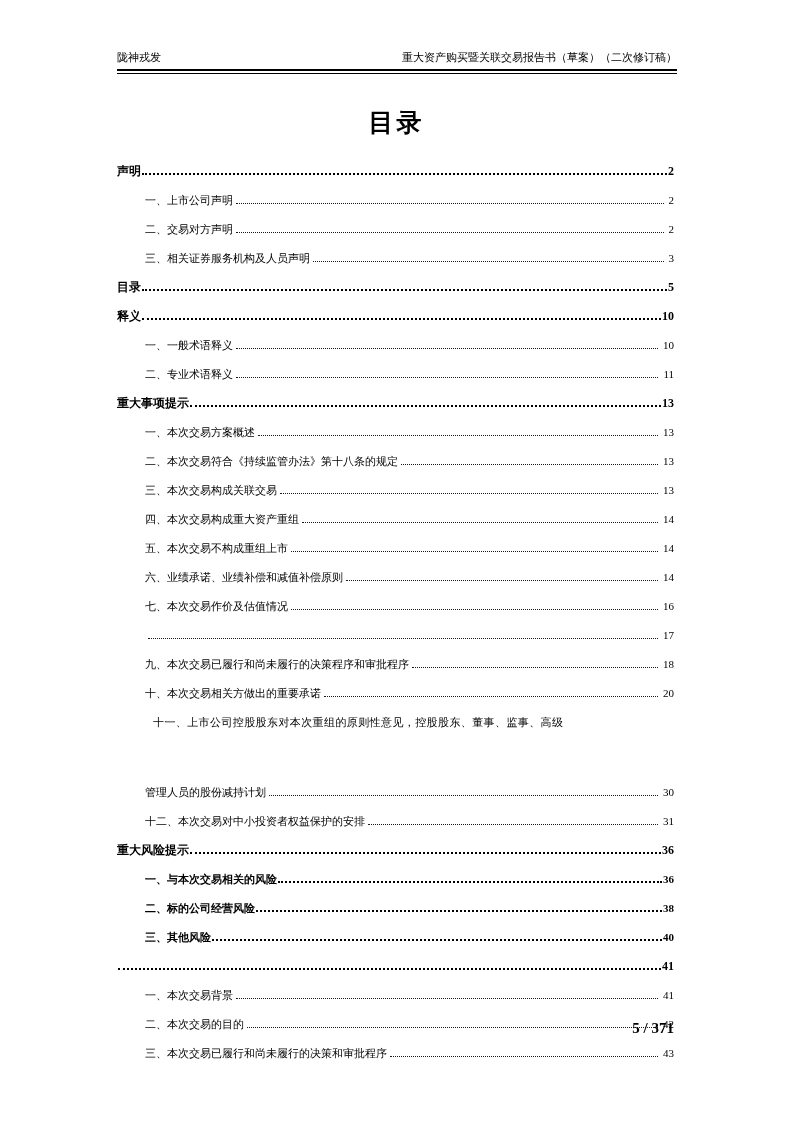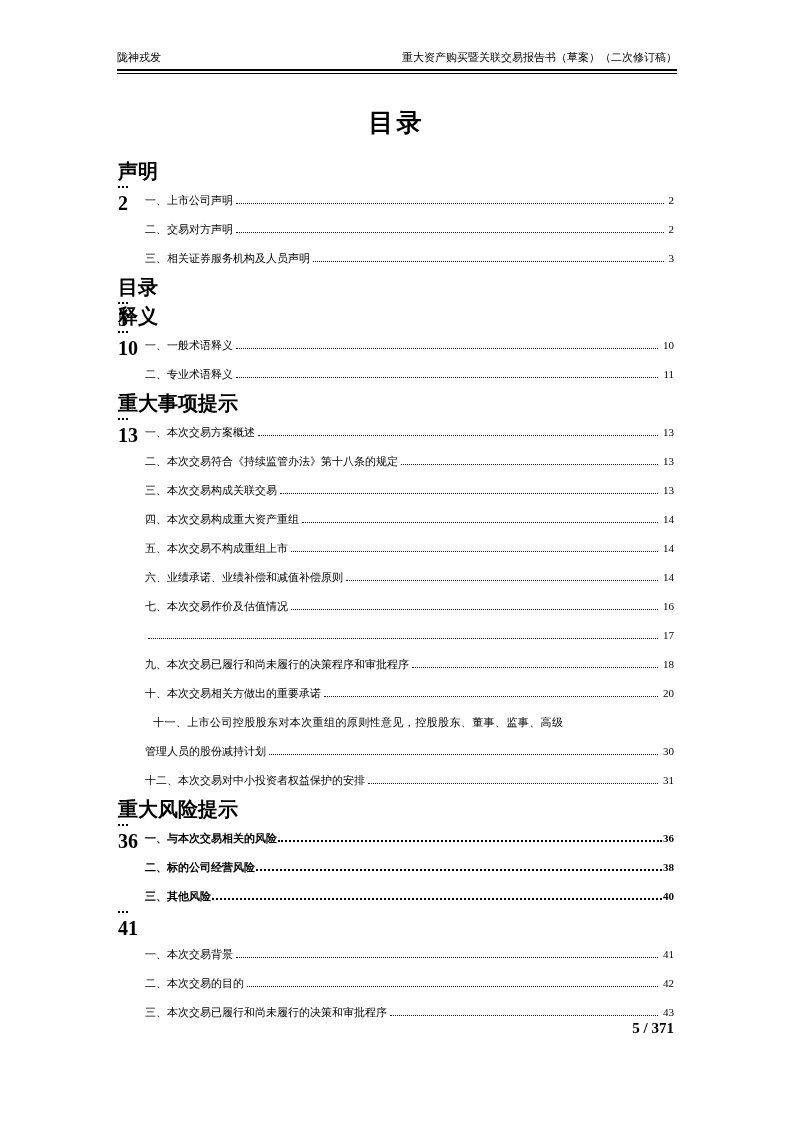--- a/index.html
+++ b/index.html
@@ -32,21 +32,21 @@
   
   .toc{
     position:absolute;top:157px;left:117px;width:557px;
   }
   .toc-row{
     display:flex;align-items:baseline;
     height:29px;line-height:29px;
     font-size:11px;
     cursor:pointer;
   }
-  .toc-row.lvl1{font-size:20px;font-weight:bold;flex-direction:column;}
+  .toc-row.lvl1{font-size:12px;font-weight:bold;}
   .toc-row.bold{font-weight:bold;}
   .toc-row.lvl2{padding-left:28px;}
   .toc-text{white-space:nowrap;}
   .toc-row.wrap-first .toc-text{letter-spacing:0.4px;margin-left:8px;}
   .leader{
     flex:1 1 auto;
     border-bottom:1.6px dotted #1a1a1a;
     margin:0 5px 1px 3px;
     min-width:10px;
   }
@@ -170,21 +170,21 @@
         <span class="toc-page">18</span>
       </div>
       <div class="toc-row lvl2">
         <span class="toc-text">十、本次交易相关方做出的重要承诺</span>
         <span class="leader"></span>
         <span class="toc-page">20</span>
       </div>
       <div class="toc-row lvl2 wrap-first">
         <span class="toc-text">十一、上市公司控股股东对本次重组的原则性意见，控股股东、董事、监事、高级</span>
       </div>
-      <div class="toc-row lvl2 wrap-last" style="padding-left: 28px;">
+      <div class="toc-row lvl2 wrap-last" style="padding-left: 28px; margin-top: 41px;">
         <span class="toc-text">管理人员的股份减持计划</span>
         <span class="leader"></span>
         <span class="toc-page">30</span>
       </div>
       <div class="toc-row lvl2">
         <span class="toc-text">十二、本次交易对中小投资者权益保护的安排</span>
         <span class="leader"></span>
         <span class="toc-page">31</span>
       </div>
       <div class="toc-row lvl1 bold">

